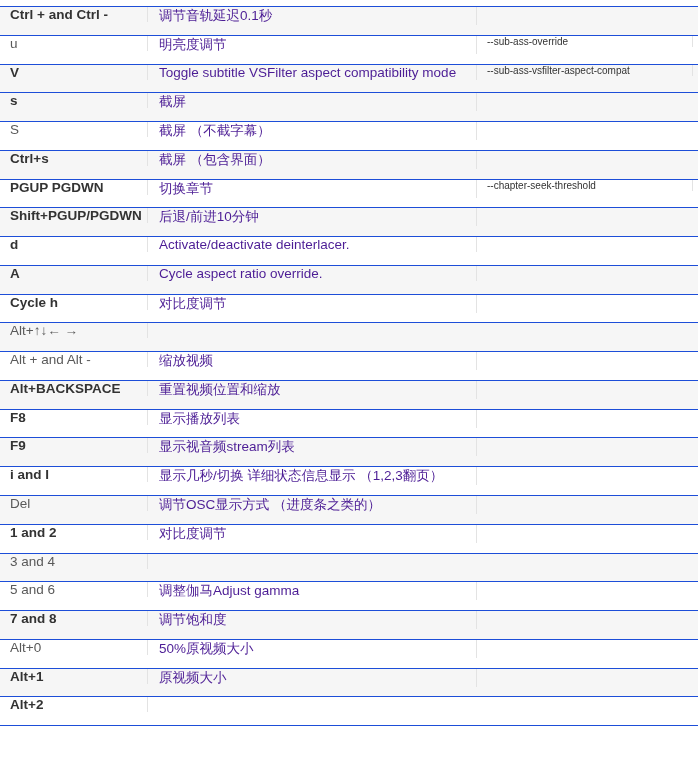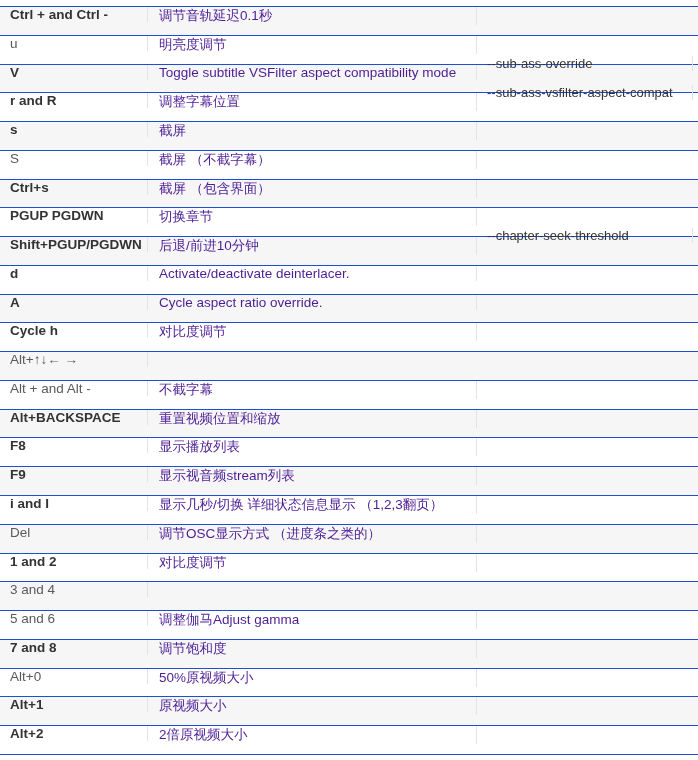--- a/index.html
+++ b/index.html
@@ -33,21 +33,21 @@
   .cell.desc{
     width:329px;min-width:329px;
     border-right:1px solid #e3e3e3;
     padding-left:11px;
     font-size:13.5px;color:#4c1d95;
   }
   .cell.opt{
     width:216px;min-width:216px;
     border-right:1px solid #e3e3e3;
     padding-left:10px;
-    font-size:13px;color:#333333;margin-top:20px;
+    font-size:10px;color:#333333;
   }
   .cell.rest{flex:1;border:none;}
   .bottom-sliver{height:5px;background:#ffffff;}
 </style>
 </head>
 <body>
 
 <div class="table">
 
   <div class="row sliver">
@@ -86,32 +86,20 @@
         <span>V</span>
       </div>
     <div class="cell desc">
         <span>Toggle subtitle VSFilter aspect compatibility mode</span>
       </div>
     <div class="cell opt">
         <span>--sub-ass-vsfilter-aspect-compat</span>
       </div>
     <div class="cell rest"></div>
   </div>
-    <div class="row white">
-    <div class="cell key bold">
-        <span>r and R</span>
-      </div>
-    <div class="cell desc">
-        <span>调整字幕位置</span>
-      </div>
-    <div class="cell opt">
-        <span></span>
-      </div>
-    <div class="cell rest"></div>
-  </div>
     <div class="row gray">
     <div class="cell key bold">
         <span>s</span>
       </div>
     <div class="cell desc">
         <span>截屏</span>
       </div>
     <div class="cell opt">
         <span></span>
       </div>
@@ -208,21 +196,21 @@
     <div class="cell opt">
         <span></span>
       </div>
     <div class="cell rest"></div>
   </div>
     <div class="row white">
     <div class="cell key">
         <span>Alt + and Alt -</span>
       </div>
     <div class="cell desc">
-        <span>不截字幕</span>
+        <span>缩放视频</span>
       </div>
     <div class="cell opt">
         <span></span>
       </div>
     <div class="cell rest"></div>
   </div>
     <div class="row gray">
     <div class="cell key bold">
         <span>Alt+BACKSPACE</span>
       </div>
@@ -347,23 +335,20 @@
         <span>原视频大小</span>
       </div>
     <div class="cell opt">
         <span></span>
       </div>
     <div class="cell rest"></div>
   </div>
     <div class="row white">
     <div class="cell key bold">
         <span>Alt+2</span>
-      </div>
-    <div class="cell desc">
-        <span>2倍原视频大小</span>
       </div>
     <div class="cell opt">
         <span></span>
       </div>
     <div class="cell rest"></div>
   </div>
   </div>
 <div class="bottom-sliver"></div>
 
 </body></html>

